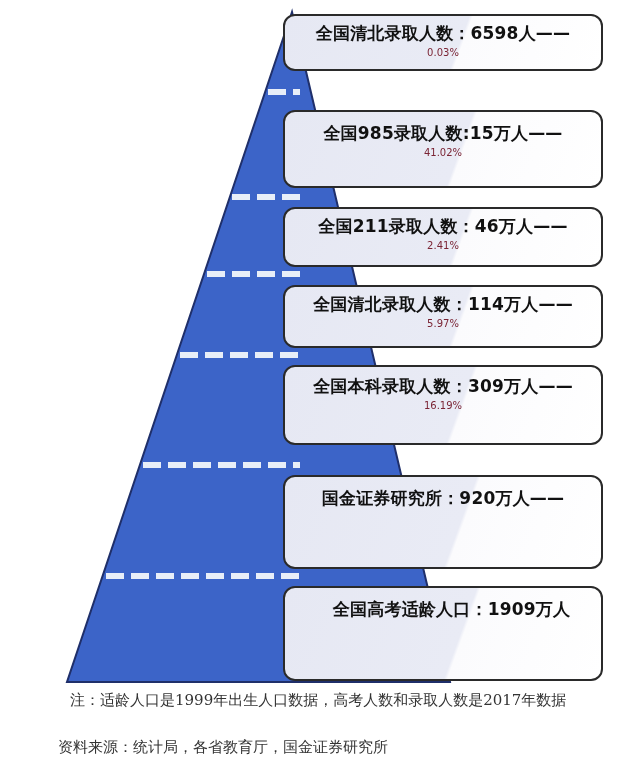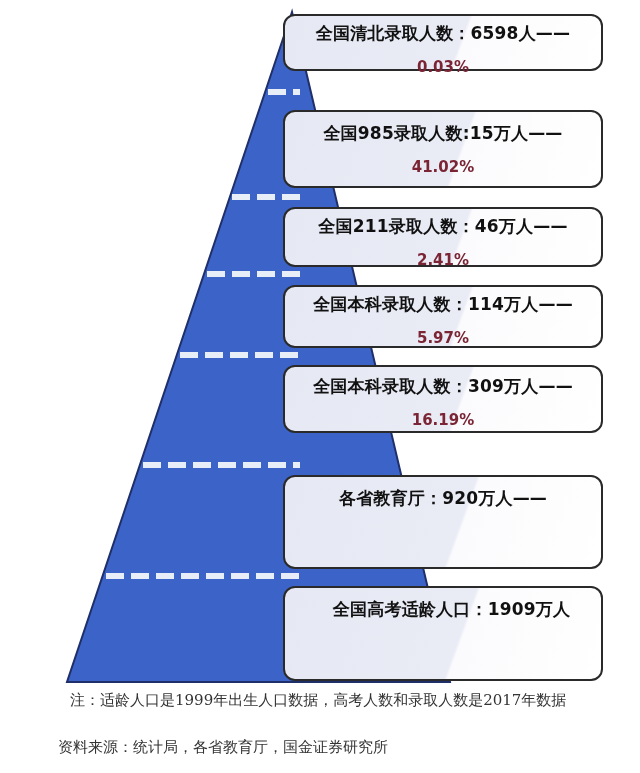--- a/index.html
+++ b/index.html
@@ -4,21 +4,21 @@
 <style>
   html, body { margin:0; padding:0; background:#ffffff; }
   body { width:640px; height:773px; position:relative; overflow:hidden;
          font-family:"DejaVu Sans", "Liberation Sans", sans-serif; }
   #pyramid { position:absolute; left:0; top:0; width:640px; height:773px; }
   .box { position:absolute; left:283px; width:320px; box-sizing:border-box;
          border:2px solid #2a2a2a; border-radius:12px;
          background:linear-gradient(110deg, #e6e8f3 0%, #e9ebf5 55%, #fbfbfd 56%, #ffffff 100%);
          text-align:center; }
   .box .title { font-weight:bold; font-size:17px; color:#111; margin-top:6px; letter-spacing:0.2px; white-space:nowrap; }
-  .box .pct { font-size:15px; color:#7a2434; font-weight:bold; margin-top:13px; }
+  .box .pct { font-size:10px; color:#7a2434; font-weight:normal; margin-top:2px; }
   .note { position:absolute; left:70px; font-family:"DejaVu Serif", "Liberation Serif", serif;
           font-size:15px; color:#333; white-space:nowrap; }
 </style>
 </head>
 <body>
 
 <svg id="pyramid" viewBox="0 0 640 773" xmlns="http://www.w3.org/2000/svg">
   <polygon points="292,12 67,682 450,682 292,12" fill="#3c64c8" stroke="#1f2f6a" stroke-width="2"></polygon>
   <g stroke="#e8eef8" stroke-width="6" stroke-dasharray="18,7">
     <line x1="268" y1="92" x2="300" y2="92"></line>
@@ -36,29 +36,29 @@
 </div>
 <div class="box" style="top:110px;height:78px;">
   <div class="title" style="margin-top:10px;">全国985录取人数:15万人——</div>
   <div class="pct">41.02%</div>
 </div>
 <div class="box" style="top:207px;height:60px;">
   <div class="title">全国211录取人数：46万人——</div>
   <div class="pct">2.41%</div>
 </div>
 <div class="box" style="top:285px;height:63px;">
-  <div class="title">全国本科录取人数：114万人——</div>
+  <div class="title">全国清北录取人数：114万人——</div>
   <div class="pct">5.97%</div>
 </div>
-<div class="box" style="top:365px;height:68px;">
+<div class="box" style="top:365px;height:80px;">
   <div class="title" style="margin-top:8px;">全国本科录取人数：309万人——</div>
   <div class="pct">16.19%</div>
 </div>
 <div class="box" style="top:475px;height:94px;">
-  <div class="title" style="margin-top:10px;">各省教育厅：920万人——</div>
+  <div class="title" style="margin-top:10px;">国金证券研究所：920万人——</div>
 </div>
 <div class="box" style="top:586px;height:95px;padding-left:17px;">
   <div class="title" style="margin-top:10px;">全国高考适龄人口：1909万人</div>
   <div class="pct"></div>
 </div>
 
 <div class="note" style="top:691px;">注：适龄人口是1999年出生人口数据，高考人数和录取人数是2017年数据</div>
 <div class="note" style="top:738px;left:58px;">资料来源：统计局，各省教育厅，国金证券研究所</div>
 
 </body></html>

